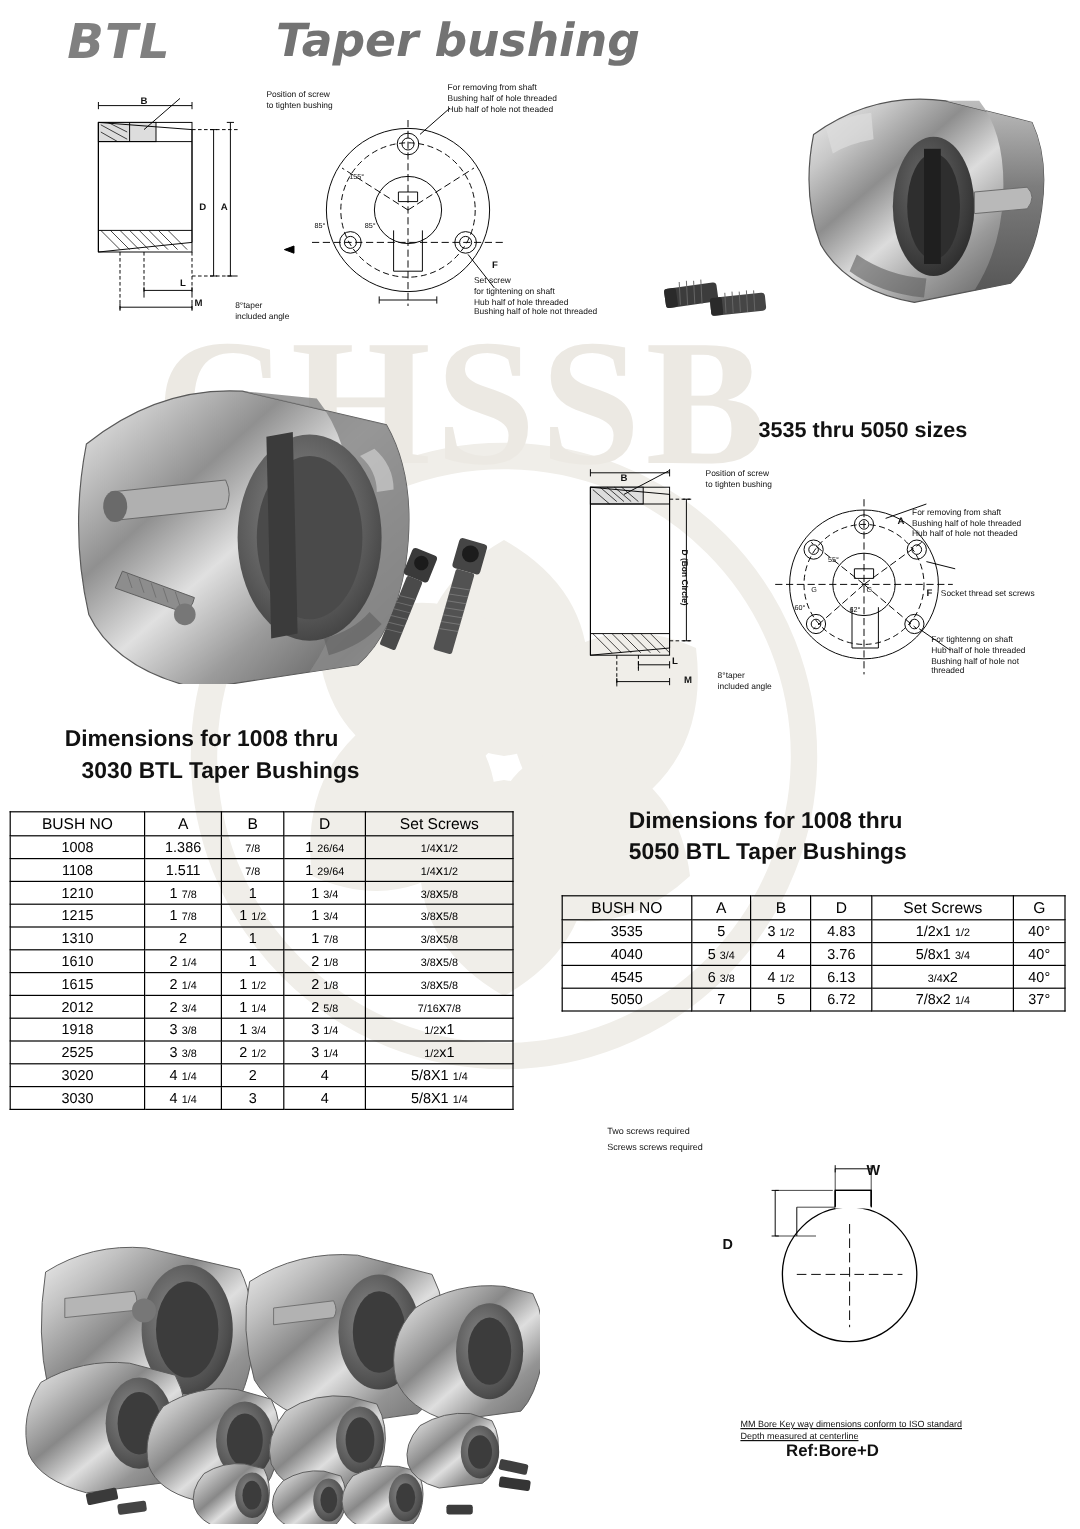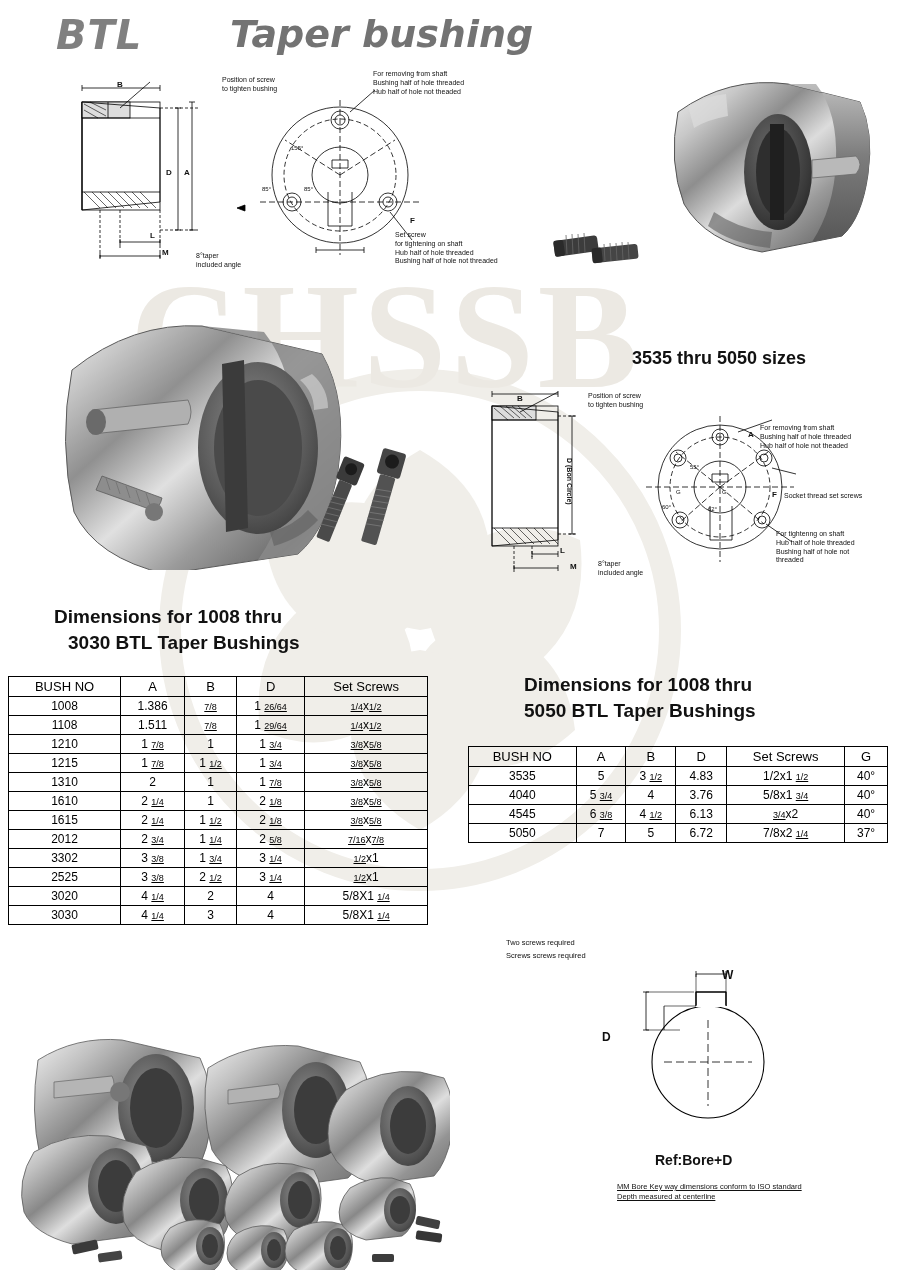--- a/index.html
+++ b/index.html
@@ -73,27 +73,27 @@
     text-align:center;
     padding:2px 4px;
     font-weight:normal;
     color:#000;
     background:rgba(255,255,255,0.0);
   }
   table.dim th{
     font-size:13px;
   }
   table.dim td.bush{font-size:12px;}
-  .frac{font-size:9px;text-decoration:underline;}
+  .frac{font-size:9px;}
 
   .note{font-size:7.5px;line-height:1.35;color:#111;}
 
   
   .kw-label{font-size:12px;font-weight:bold;}
-  .kw-ref{font-size:14px;font-weight:bold;}
+  .kw-ref{font-size:14px;font-weight:bold;margin-top:48px;}
 </style>
 </head>
 <body>
 
 <div class="page">
 
   <div class="watermark">
     <svg width="700" height="640" viewBox="0 0 700 640">
       <g fill="#f0eee9">
         <circle cx="300" cy="300" r="250" fill="none" stroke="#f0eee9" stroke-width="22"></circle>
@@ -492,21 +492,21 @@
           <td><span class="frac">3/8</span><span>x</span><span class="frac">5/8</span></td>
         </tr>
         <tr>
           <td class="bush">2012</td>
           <td><span>2 </span><span class="frac">3/4</span></td>
           <td><span>1 </span><span class="frac">1/4</span></td>
           <td><span>2 </span><span class="frac">5/8</span></td>
           <td><span class="frac">7/16</span><span>x</span><span class="frac">7/8</span></td>
         </tr>
         <tr>
-          <td class="bush">3302</td>
+          <td class="bush">1918</td>
           <td><span>3 </span><span class="frac">3/8</span></td>
           <td><span>1 </span><span class="frac">3/4</span></td>
           <td><span>3 </span><span class="frac">1/4</span></td>
           <td><span class="frac">1/2</span><span>x1</span></td>
         </tr>
         <tr>
           <td class="bush">2525</td>
           <td><span>3 </span><span class="frac">3/8</span></td>
           <td><span>2 </span><span class="frac">1/2</span></td>
           <td><span>3 </span><span class="frac">1/4</span></td>

